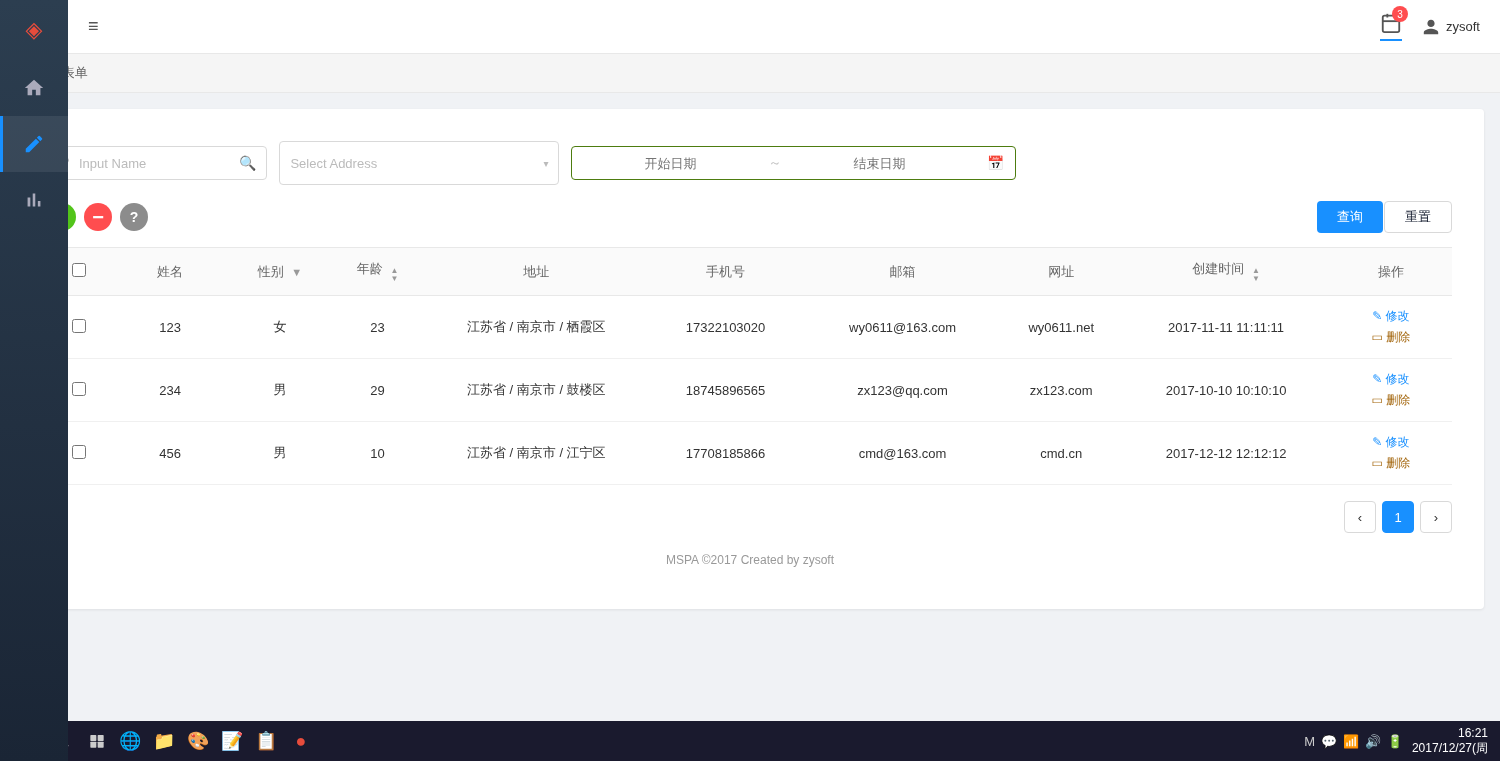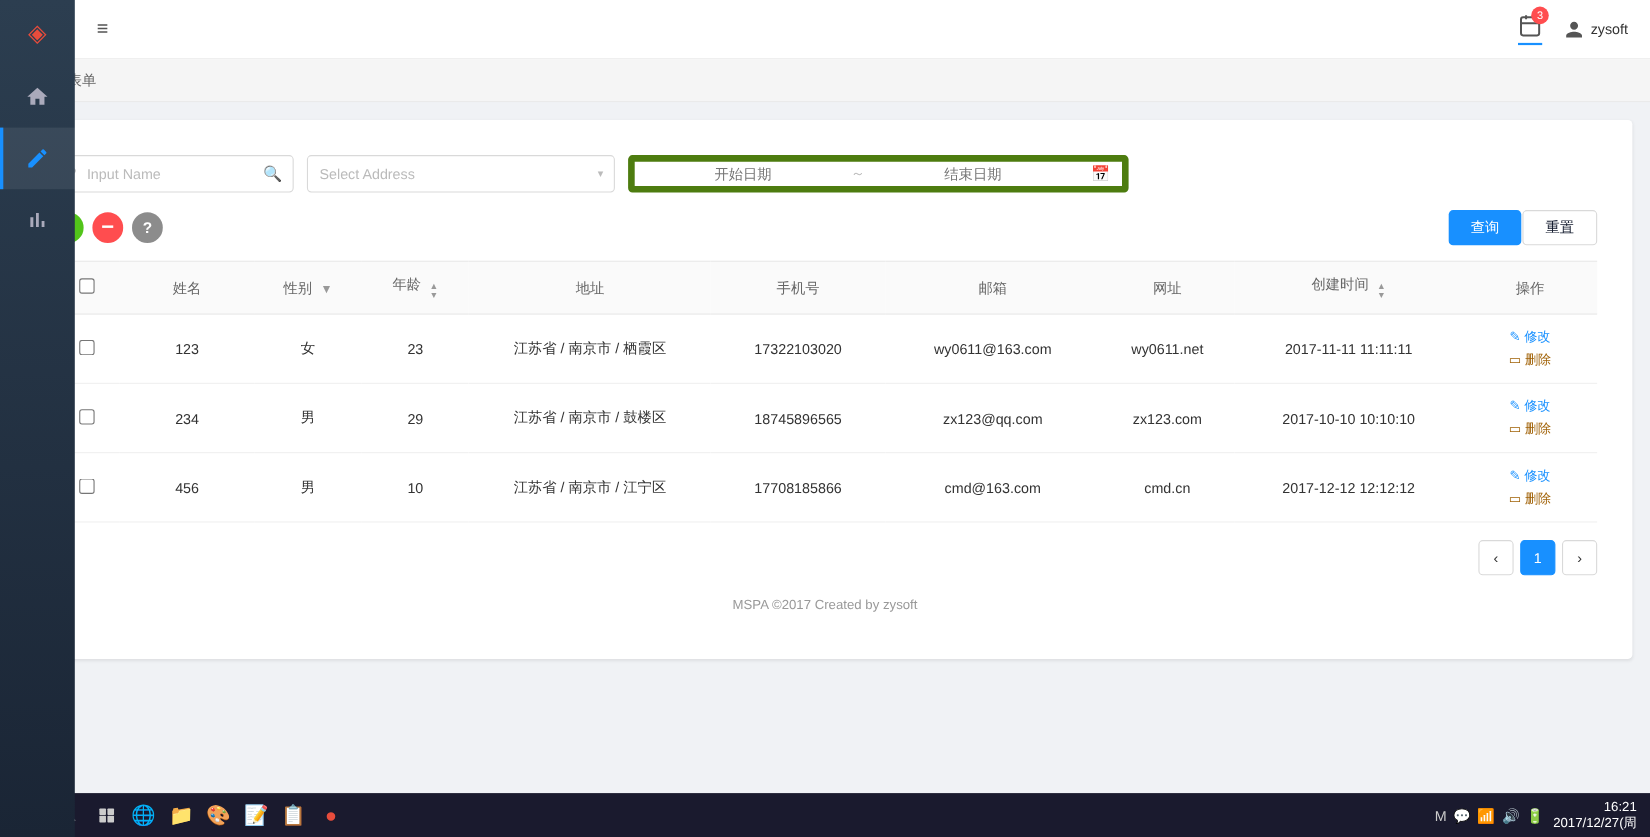--- a/index.html
+++ b/index.html
@@ -64,28 +64,28 @@
     }
     .filter-input input {
       border: none; outline: none; font-size: 13px; color: #333;
       background: transparent; width: 160px;
     }
     .filter-input input::placeholder { color: #bbb; }
     .filter-input .search-icon { color: #bbb; font-size: 14px; }
 
     .filter-select {
       display: flex; align-items: center; border: 1px solid #d9d9d9;
-      border-radius: 4px; padding: 0 10px; height: 34px; background: #fff;
+      border-radius: 4px; padding: 0 10px; height: 44px; background: #fff;
       min-width: 280px; cursor: pointer; justify-content: space-between;
     }
     .filter-select span { color: #bbb; font-size: 13px; }
     .filter-select .arrow { color: #bbb; font-size: 10px; }
 
     .date-range {
-      display: flex; align-items: center; border: 6px solid #4d7c0f;
+      display: flex; align-items: center; border: 1px solid #4d7c0f;
       border-radius: 4px; height: 34px; background: #fff; min-width: 340px;
     }
     .date-input {
       flex: 1; border: none; outline: none; font-size: 13px;
       color: #bbb; padding: 0 10px; background: transparent;
       text-align: center;
     }
     .date-sep { color: #bbb; }
     .date-cal { padding: 0 10px; color: #bbb; font-size: 14px; }
 

